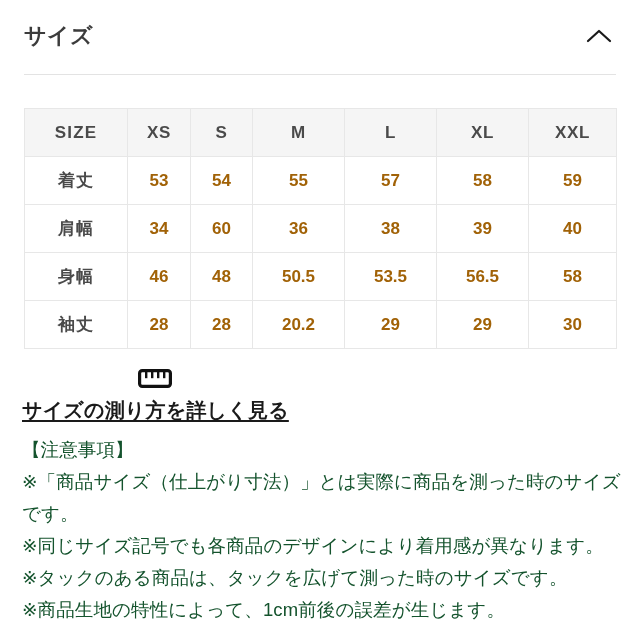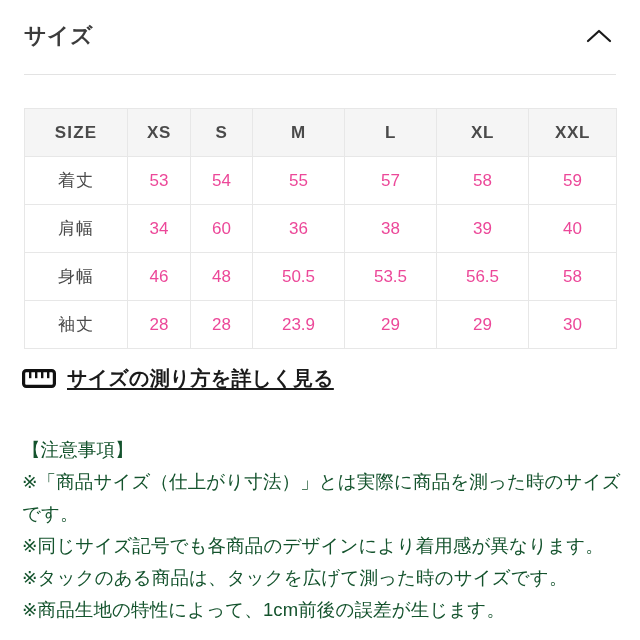--- a/index.html
+++ b/index.html
@@ -74,39 +74,39 @@
     border-collapse: collapse;
     width: 592px;
     table-layout: fixed;
     border-radius: 13px;
   }
   table.size-table th,
   table.size-table td {
     border: 1px solid #e7e7e7;
     text-align: center;
     vertical-align: middle;
-    font-weight: 400;
+    font-weight: 700;
     padding: 0;
   }
   table.size-table thead th {
     background: #f5f5f5;
     height: 47px;
     font-size: 17px;
     font-weight: 700;
     color: #4a4a4a;
     letter-spacing: 0.6px;
   }
   table.size-table thead th.size-label-head {
     letter-spacing: 1.2px;
   }
   table.size-table tbody td {
     background: #ffffff;
     height: 47px;
     font-size: 17px;
-    color: #ec4899;
+    color: #a16207;
   }
   table.size-table tbody td.row-label {
     color: #4a4a4a;
     letter-spacing: 1px;
   }
 
   
   col.c-label { width: 103px; }
   col.c-xs    { width: 63px; }
   col.c-s     { width: 62px; }
@@ -114,24 +114,25 @@
   col.c-l     { width: 92px; }
   col.c-xl    { width: 92px; }
   col.c-xxl   { width: 88px; }
 
   
   .measure-link {
     position: absolute;
     left: 22px;
     top: 368px;
     display: flex;
-    align-items: flex-start;
+    align-items: center;
     gap: 11px;
     text-decoration: none;
     cursor: pointer;
+    flex-direction: column;
   }
   .ruler-icon {
     width: 34px;
     height: 21px;
     flex: none;
     display: block;
   }
   .measure-link-text {
     font-size: 20px;
     font-weight: 700;
@@ -222,21 +223,21 @@
           <td>48</td>
           <td>50.5</td>
           <td>53.5</td>
           <td>56.5</td>
           <td>58</td>
         </tr>
         <tr>
           <td class="row-label">袖丈</td>
           <td>28</td>
           <td>28</td>
-          <td>23.9</td>
+          <td>20.2</td>
           <td>29</td>
           <td>29</td>
           <td>30</td>
         </tr>
       </tbody>
     </table>
   </div>
 
   <a class="measure-link" href="#">
     <span>

